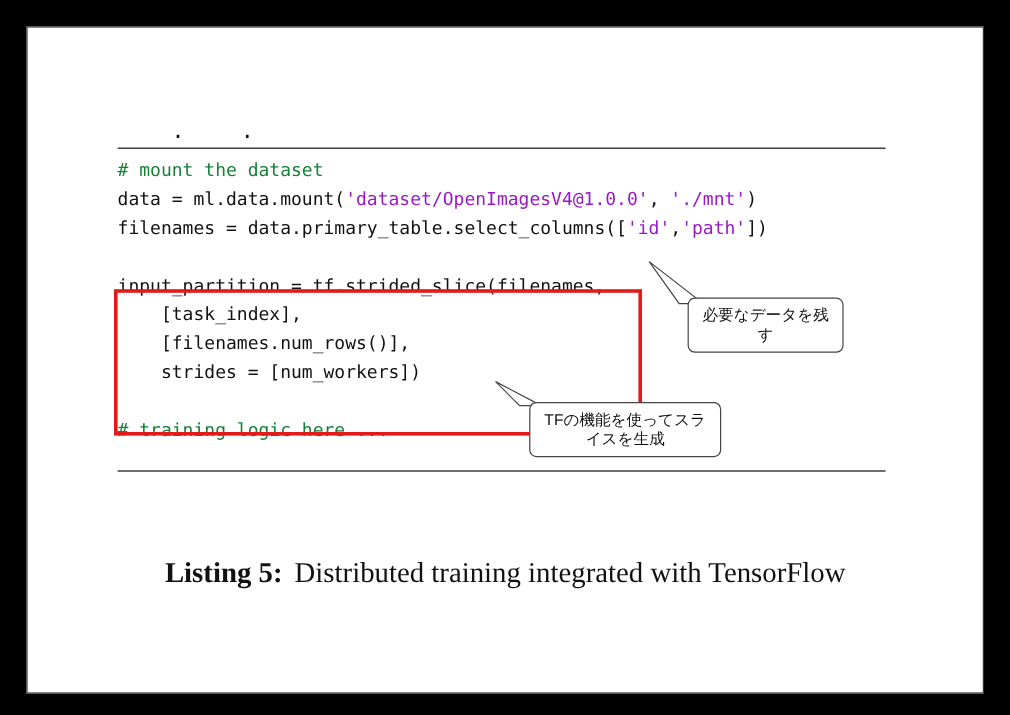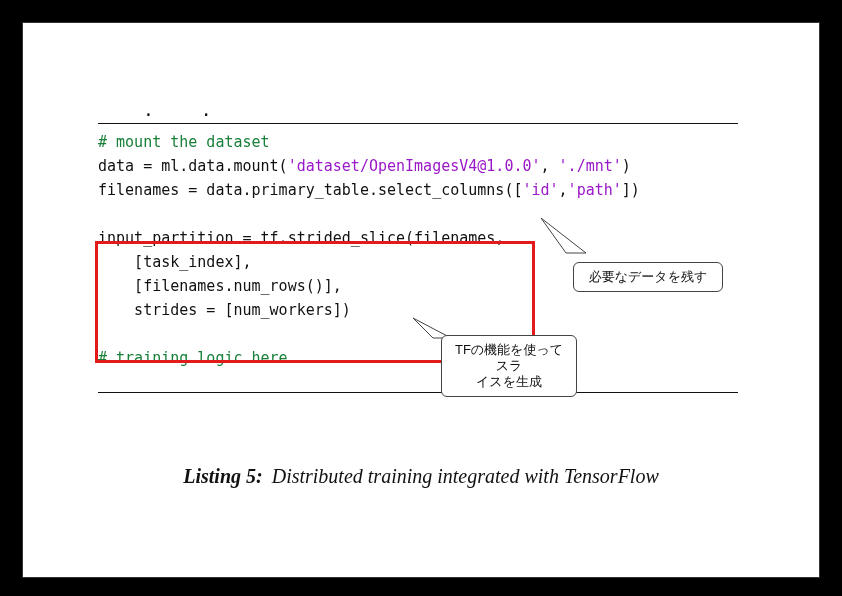--- a/index.html
+++ b/index.html
@@ -61,32 +61,31 @@
       border: 1px solid #444;
       border-radius: 6px;
       font-size: 13px;
       line-height: 16px;
       font-family: "Helvetica Neue", Arial, sans-serif;
       color: #111;
       padding: 6px 10px;
       text-align: center;
       box-shadow: 0 0 0 rgba(0,0,0,0);
     }
-    .callout1 { left: 550px; top: 239px; width: 150px; }
-    .callout2 { left: 418px; top: 312px; width: 136px; }
+    .callout1 { left: 550px; top: 225px; width: 130px; }
+    .callout2 { left: 418px; top: 312px; width: 160px; }
     svg.pointer { position: absolute; overflow: visible; pointer-events: none; }
     .caption {
       position: absolute;
       left: 0; right: 0;
       top: 442px;
       text-align: center;
       font-family: "Times New Roman", serif;
-      font-size: 20px;
+      font-size: 24px;
       color: #111;
-      font-style: italic;
     }
     .caption b { margin-right: 4px; }
     .above-dots {
       position: absolute;
       left: 120px;
       top: 76px;
       font-family: "DejaVu Sans Mono", monospace;
       font-size: 18px;
       letter-spacing: 18px;
       color: #111;

